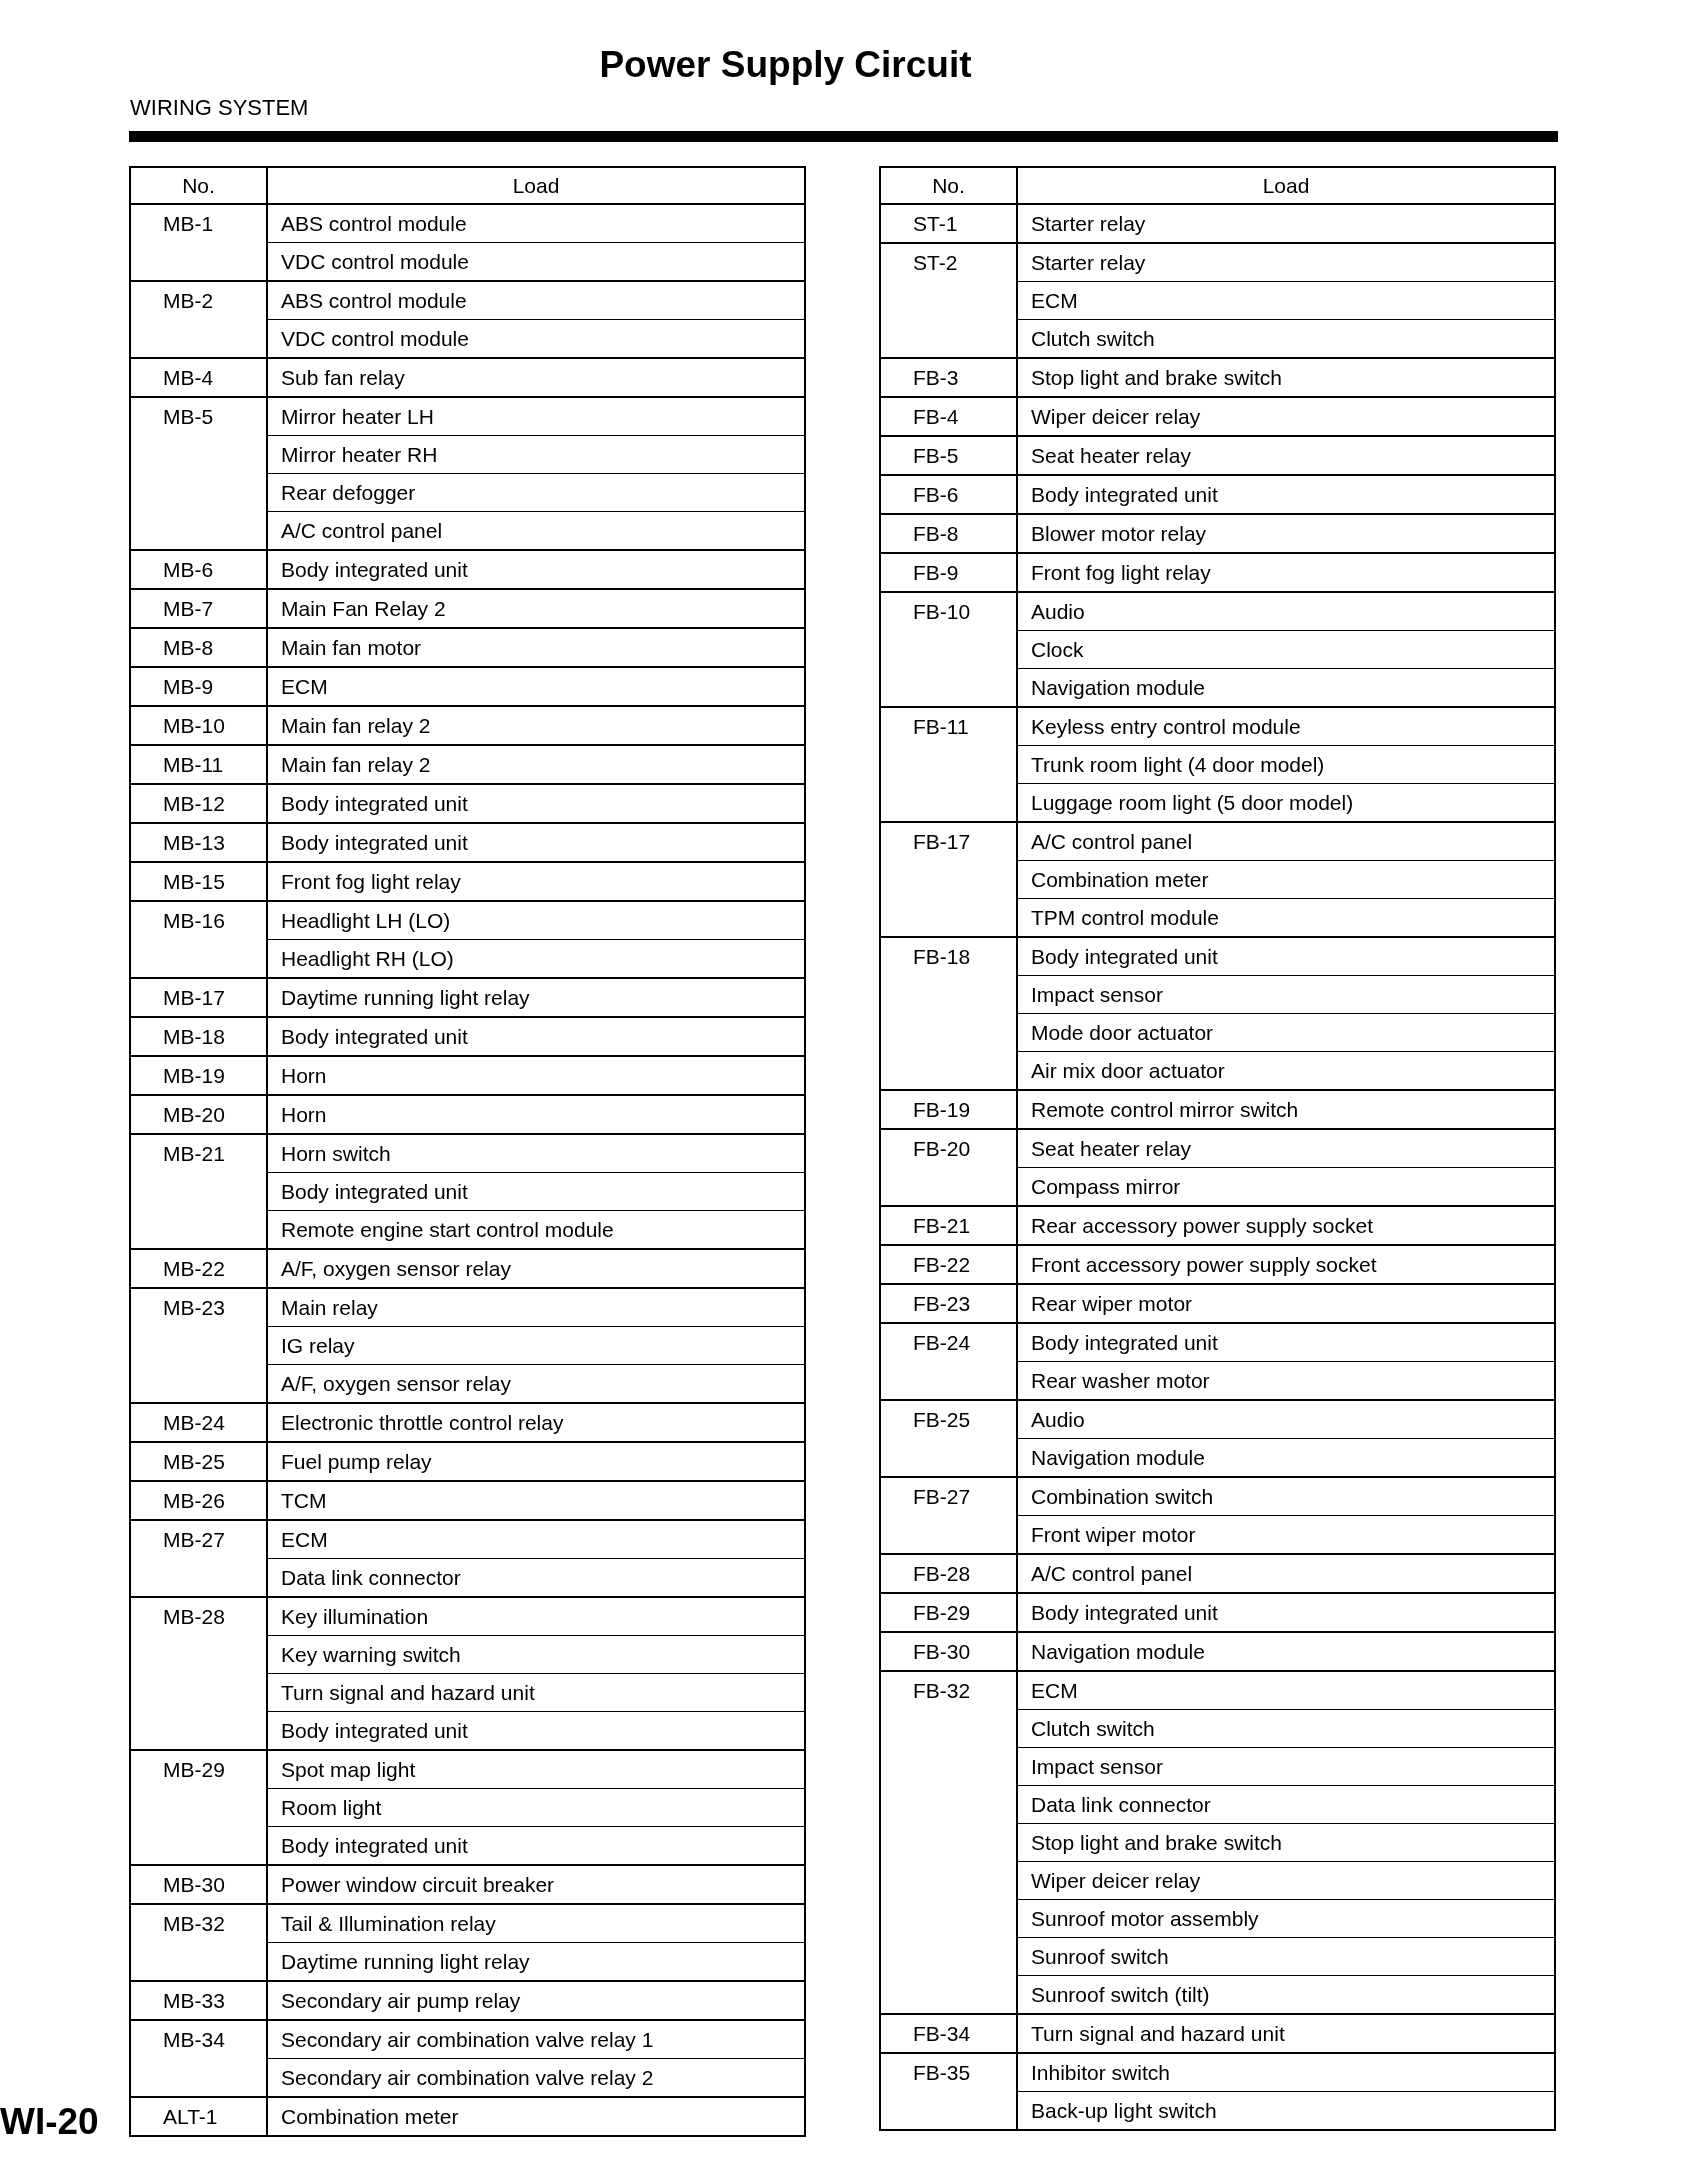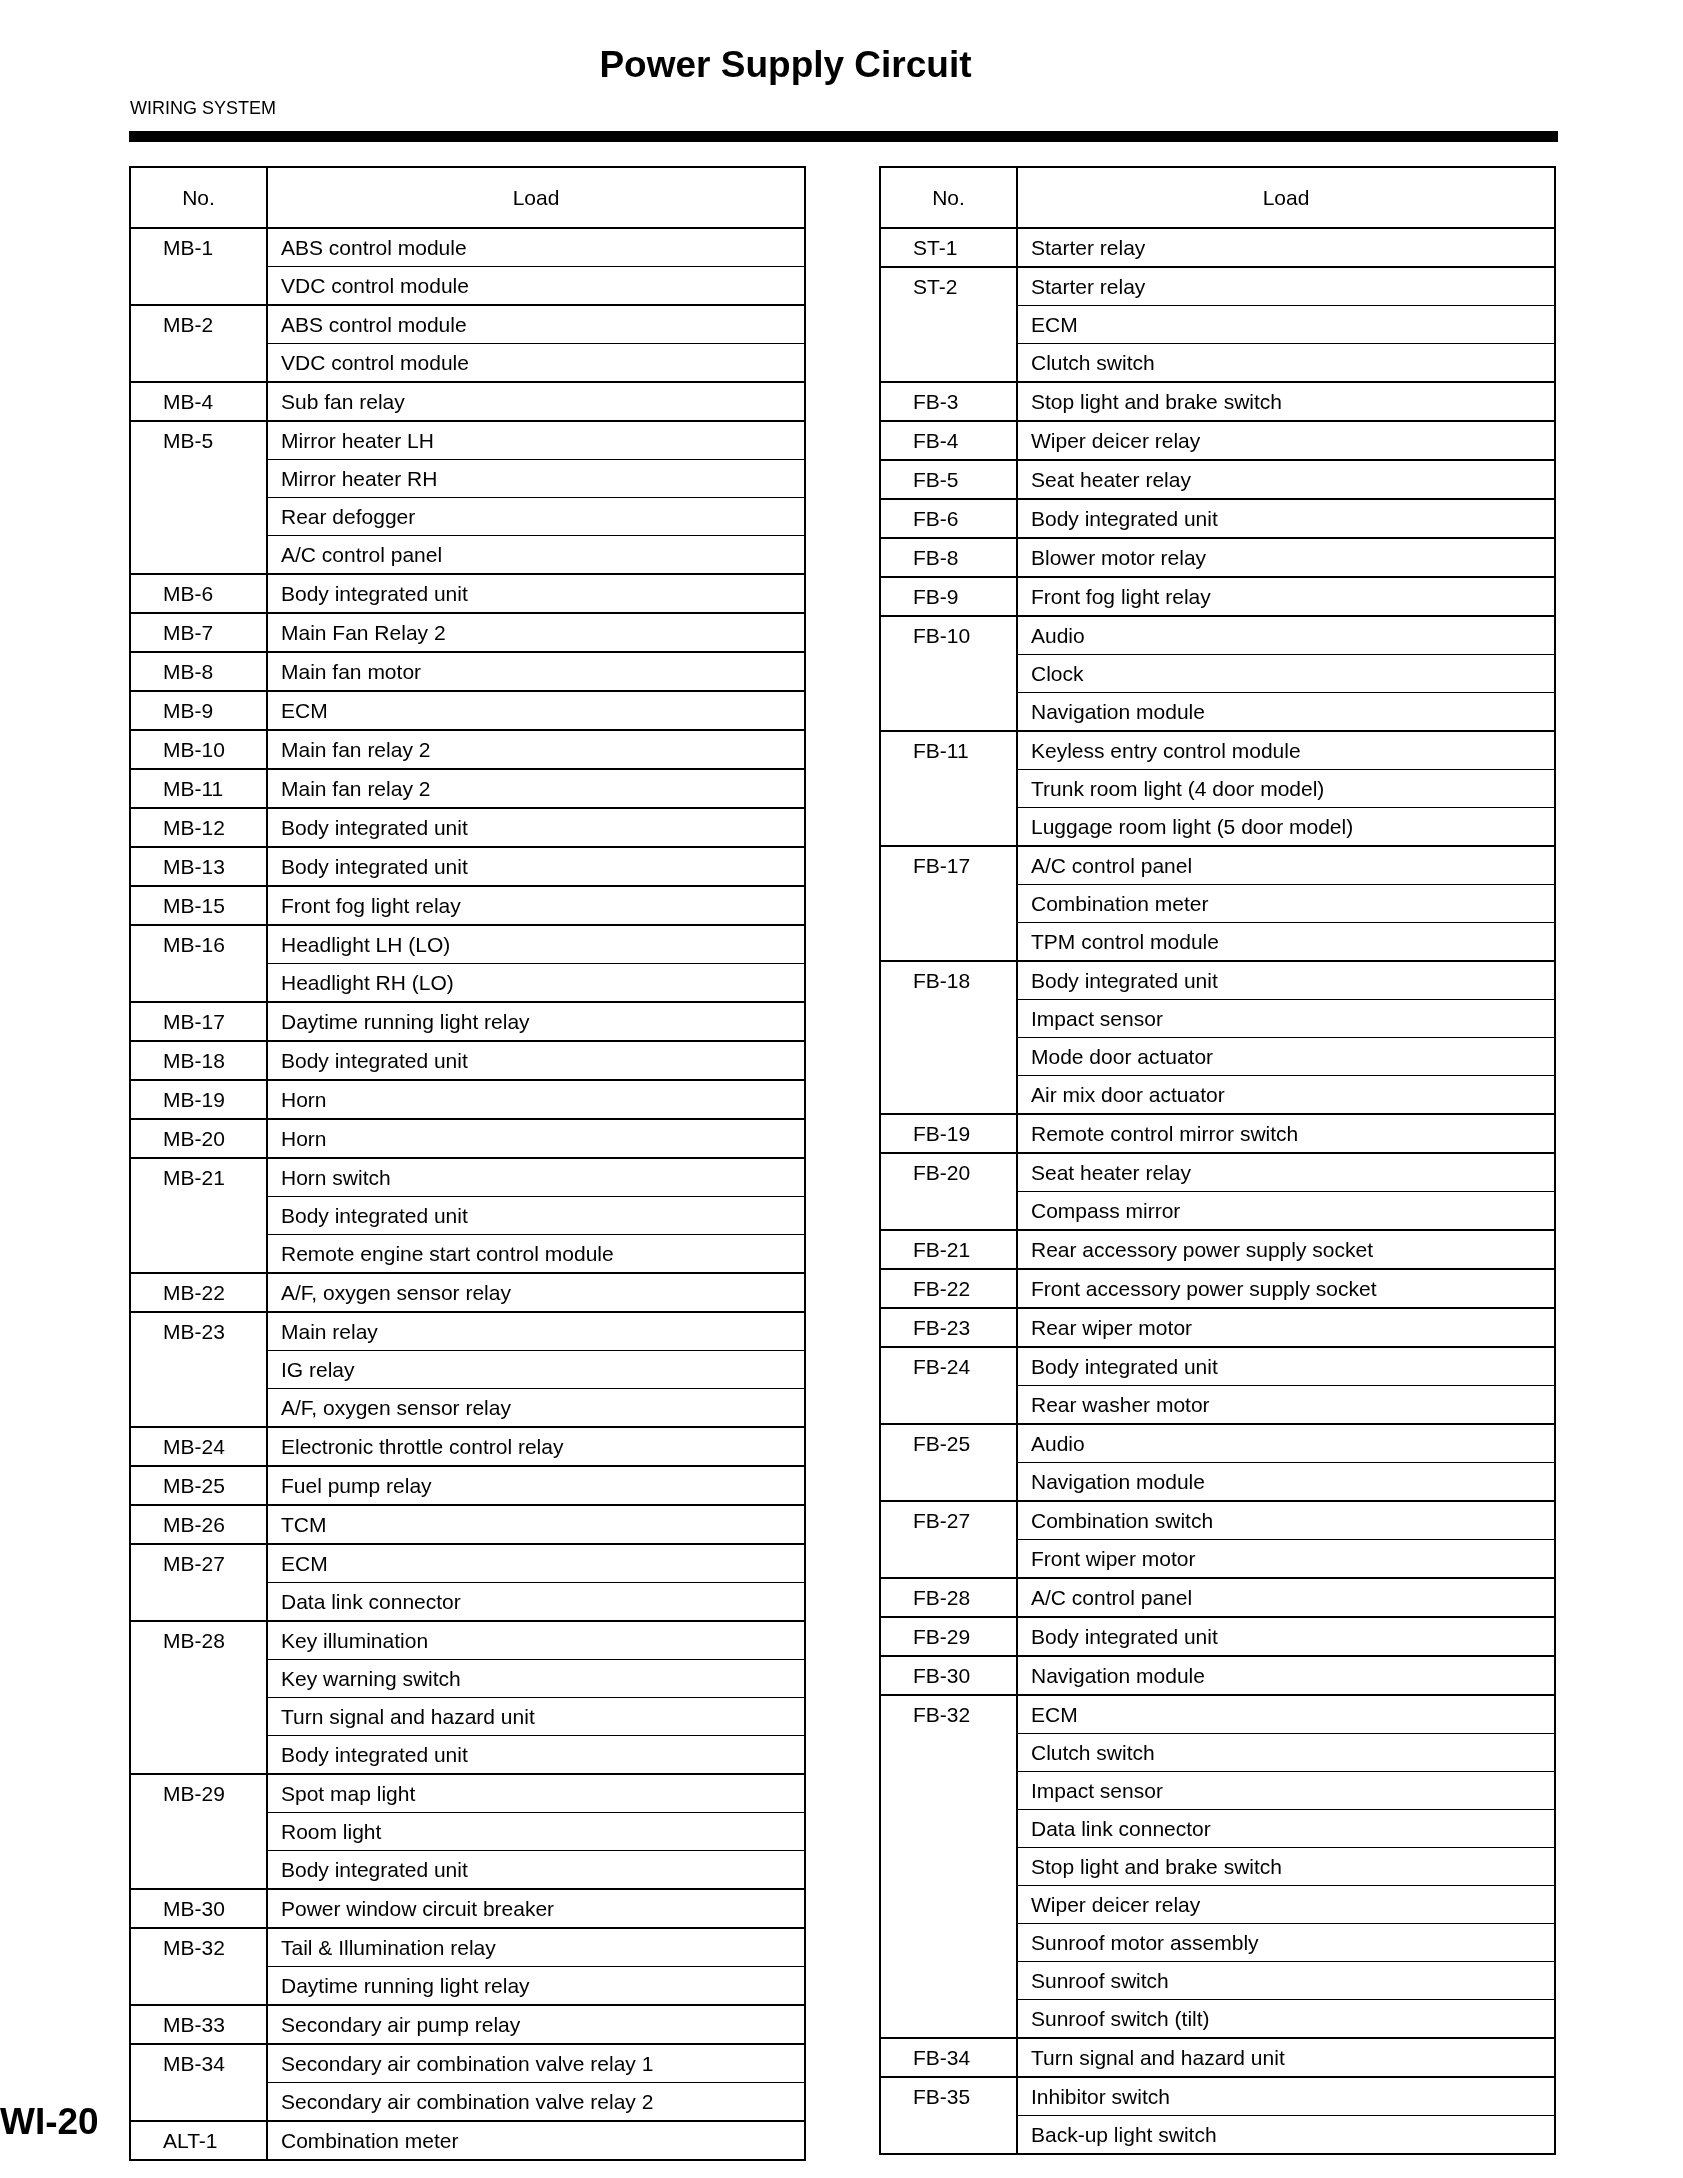--- a/index.html
+++ b/index.html
@@ -23,21 +23,21 @@
     text-align: center;
     font-size: 37px;
     font-weight: bold;
     line-height: 42px;
     margin-left: 16px;
   }
   .section-heading {
     position: absolute;
     left: 130px;
     top: 93px;
-    font-size: 18px;
+    font-size: 22px;
     line-height: 30px;
     font-weight: normal;
   }
   .divider-bar {
     position: absolute;
     left: 129px;
     top: 131px;
     width: 1429px;
     height: 11px;
     background: #000;
@@ -51,21 +51,21 @@
     border: 2px solid #000;
   }
   .fuse-table.left  { left: 129px; }
   .fuse-table.right { left: 879px; }
   .fuse-table tr { height: 37px; }
   .fuse-table th {
     border: 2px solid #000;
     font-size: 21px;
     font-weight: normal;
     text-align: center;
-    padding: 12px;
+    padding: 0;
     height: 35px;
   }
   .fuse-table td {
     border-left: 2px solid #000;
     border-right: 2px solid #000;
     border-top: 1px solid #000;
     border-bottom: 1px solid #000;
     font-size: 21px;
     line-height: 37px;
     padding: 0 6px 0 13px;

